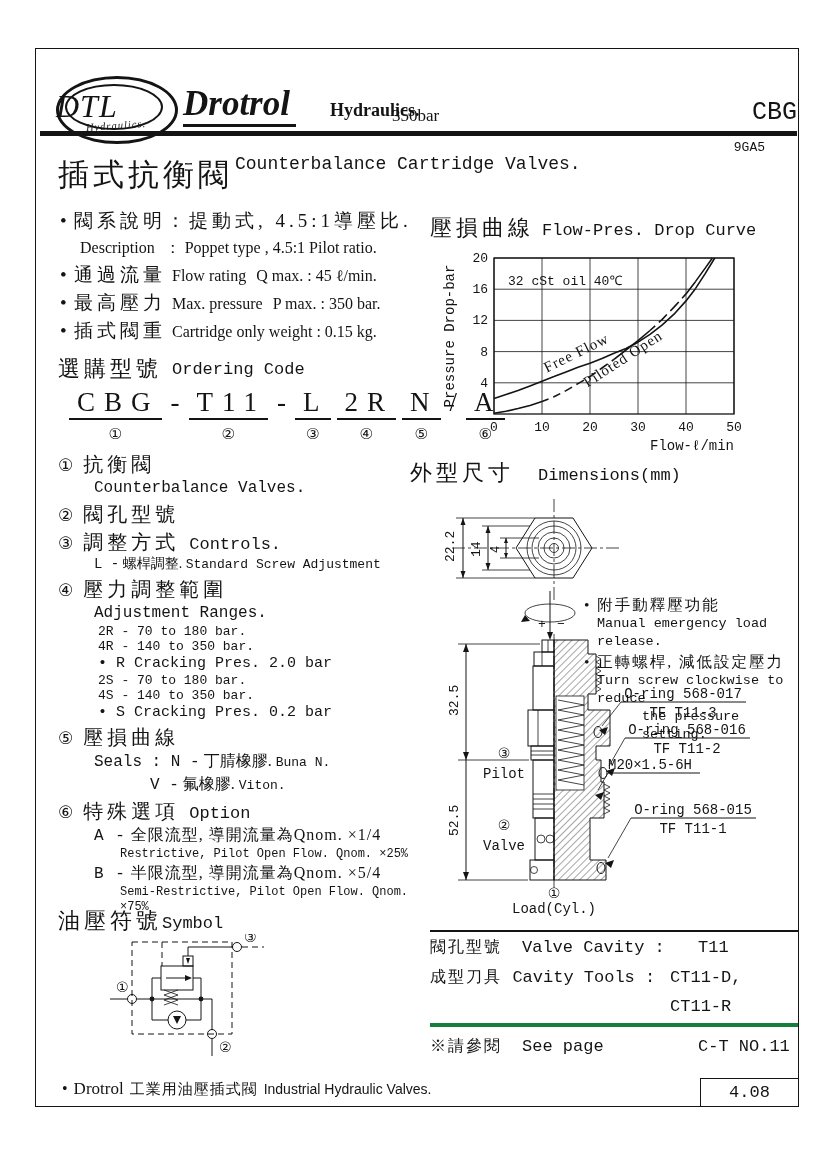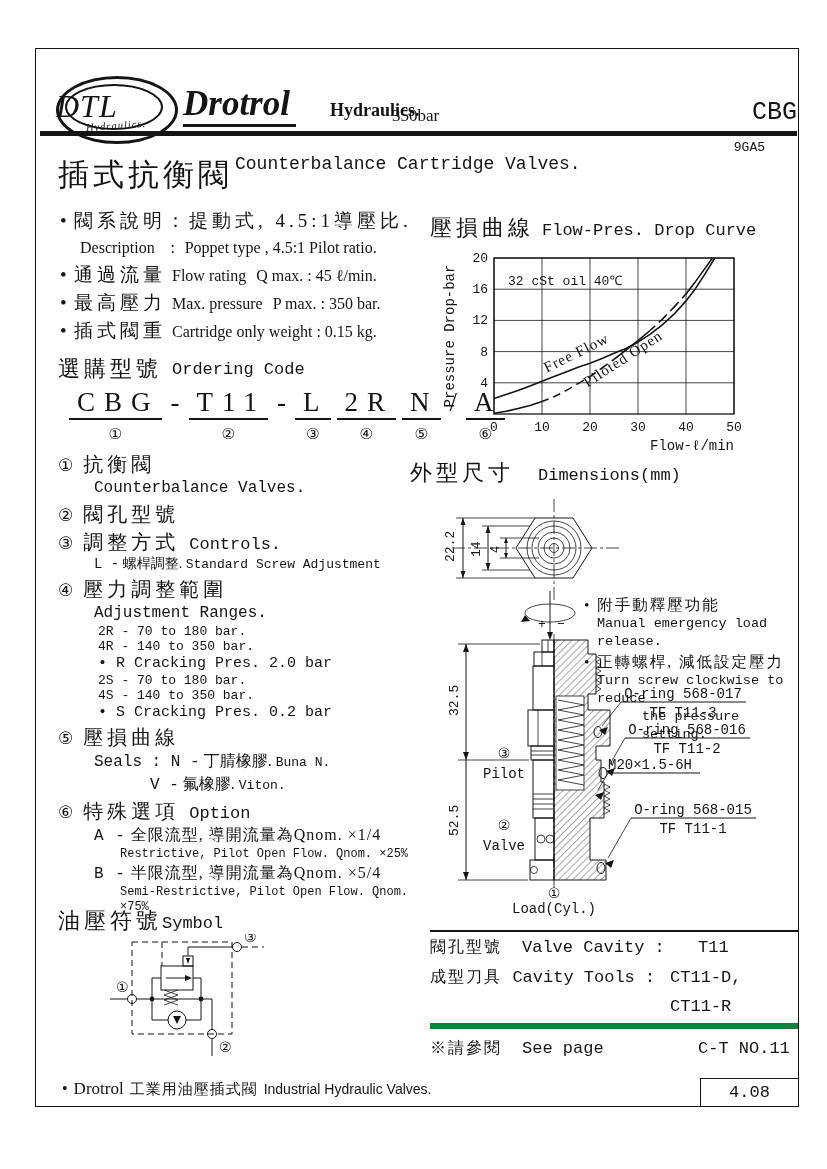--- a/index.html
+++ b/index.html
@@ -76,21 +76,21 @@
   .dn-en{font-size:13.5px;line-height:18px;margin-left:13px;}
   .dn-en.ind{margin-left:58px;}
   .valve-svg{left:438px;top:632px;}
 
   
   .cavity{left:430px;top:930px;width:368px;border-top:2px solid #141414;}
   .cv-row{display:flex;align-items:baseline;line-height:29px;}
   .cv-zh{font-size:16px;letter-spacing:2px;width:92px;}
   .cv-en{font-size:17px;width:176px;}
   .cv-val{font-size:17px;}
-  .cv-div{border-top:6px solid #15803d;margin-top:2px;padding-top:4px;}
+  .cv-div{border-top:4px solid #15803d;margin-top:2px;padding-top:4px;}
 
   
   .footer{left:62px;top:1079px;display:flex;align-items:baseline;gap:6px;}
   .ft-bl{font-size:16px;}
   .ft-brand{font-size:17px;}
   .ft-zh{font-size:15px;letter-spacing:1px;}
   .ft-en{font-size:14px;font-family:"Liberation Sans","DejaVu Sans",sans-serif;}
   .pagenum-box{left:700px;top:1078px;width:97px;height:27px;border:1.6px solid #141414;
                display:flex;align-items:center;justify-content:center;font-size:17px;}
 

